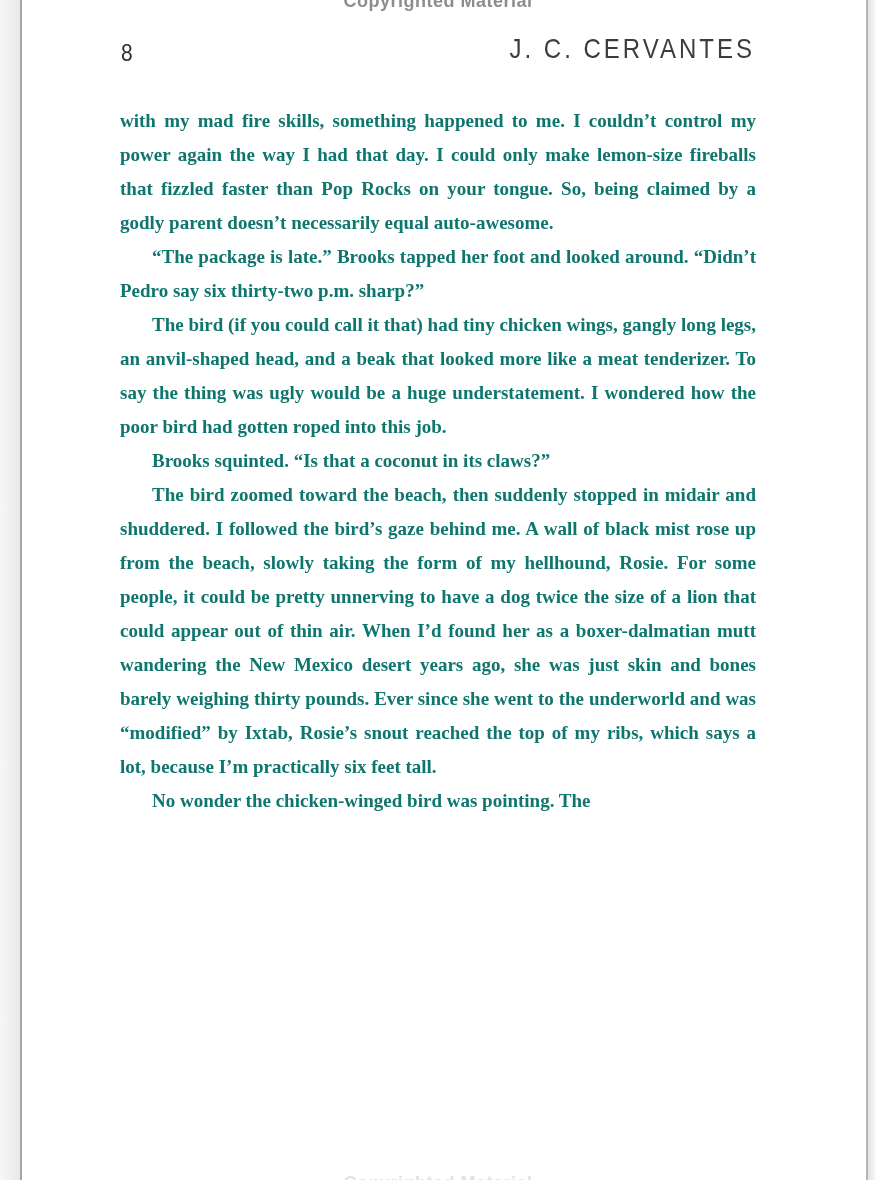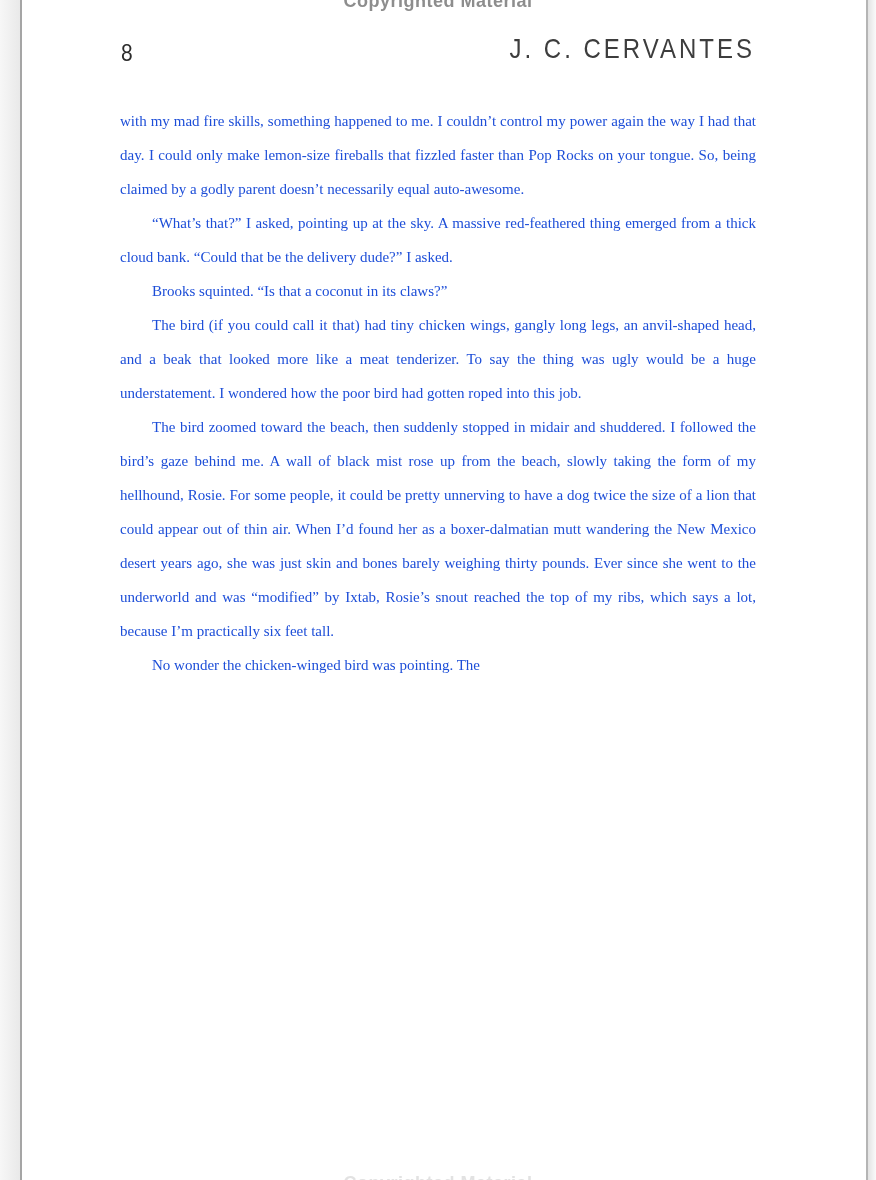--- a/index.html
+++ b/index.html
@@ -51,42 +51,43 @@
     letter-spacing: 3px;
     color: #3d3d3d;
     transform: scaleY(1.12);
     transform-origin: top right;
     white-space: nowrap;
   }
   .body-text {
     position: absolute;
     left: 120px; top: 104px;
     width: 636px;
-    font-size: 15px;
+    font-size: 19px;
     line-height: 34px;
-    color: #1d4ed8;
+    color: #0f766e;
     text-align: justify;
+    font-weight: bold;
   }
   .body-text p { margin: 0; padding: 0; }
   .body-text p.indent { text-indent: 32px; }
 </style>
 </head>
 <body>
 
 <div class="gutter-left"></div>
 <div class="edge-right"></div>
 
 <div class="copyright top">Copyrighted Material</div>
 
 <div class="page-number">8</div>
 
 <div class="running-head">J. C. CERVANTES</div>
 
 <div class="body-text">
     <p class="">with my mad fire skills, something happened to me. I couldn’t control my power again the way I had that day. I could only make lemon-size fireballs that fizzled faster than Pop Rocks on your tongue. So, being claimed by a godly parent doesn’t necessarily equal auto-awesome.</p>
-    <p class="indent">“What’s that?” I asked, pointing up at the sky. A massive red-feathered thing emerged from a thick cloud bank. “Could that be the delivery dude?” I asked.</p>
+    <p class="indent">“The package is late.” Brooks tapped her foot and looked around. “Didn’t Pedro say six thirty-two p.m. sharp?”</p>
+    <p class="indent">The bird (if you could call it that) had tiny chicken wings, gangly long legs, an anvil-shaped head, and a beak that looked more like a meat tenderizer. To say the thing was ugly would be a huge understatement. I wondered how the poor bird had gotten roped into this job.</p>
     <p class="indent">Brooks squinted. “Is that a coconut in its claws?”</p>
-    <p class="indent">The bird (if you could call it that) had tiny chicken wings, gangly long legs, an anvil-shaped head, and a beak that looked more like a meat tenderizer. To say the thing was ugly would be a huge understatement. I wondered how the poor bird had gotten roped into this job.</p>
     <p class="indent">The bird zoomed toward the beach, then suddenly stopped in midair and shuddered. I followed the bird’s gaze behind me. A wall of black mist rose up from the beach, slowly taking the form of my hellhound, Rosie. For some people, it could be pretty unnerving to have a dog twice the size of a lion that could appear out of thin air. When I’d found her as a boxer-dalmatian mutt wandering the New Mexico desert years ago, she was just skin and bones barely weighing thirty pounds. Ever since she went to the underworld and was “modified” by Ixtab, Rosie’s snout reached the top of my ribs, which says a lot, because I’m practically six feet tall.</p>
     <p class="indent">No wonder the chicken-winged bird was pointing. The</p>
   </div>
 
 <div class="copyright bottom">Copyrighted Material</div>
 
 </body></html>

